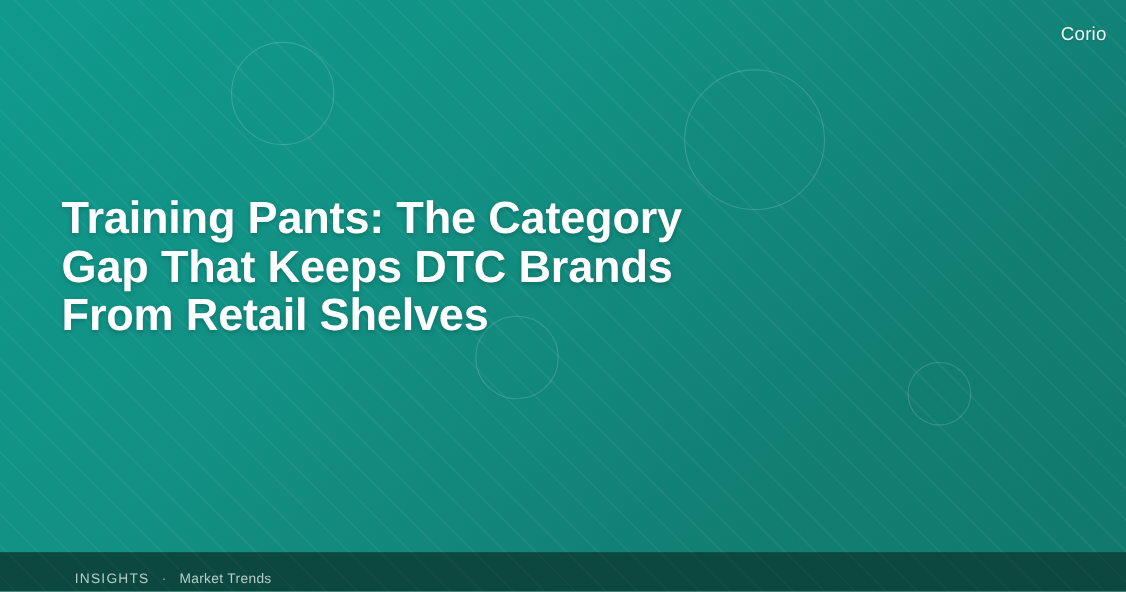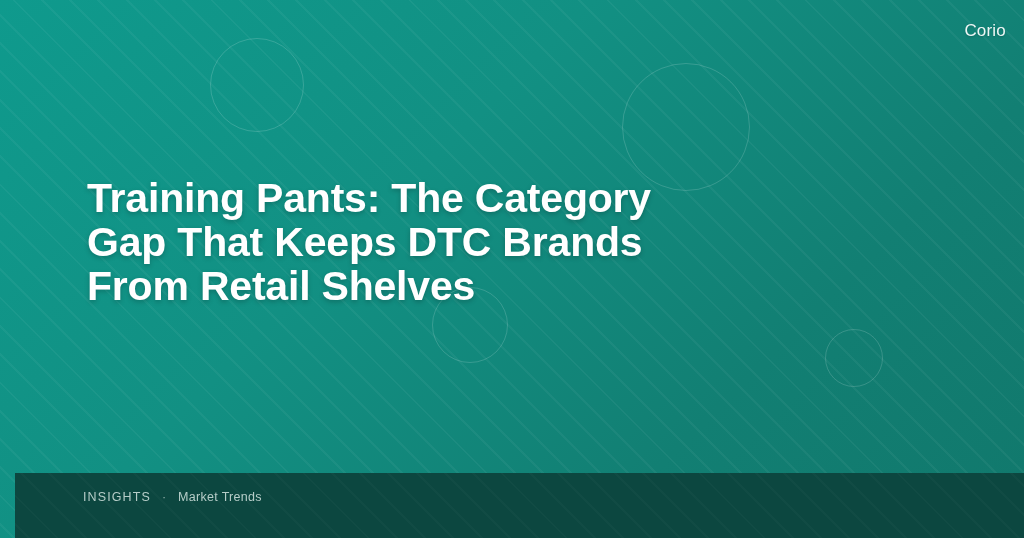--- a/index.html
+++ b/index.html
@@ -57,41 +57,40 @@
     right: 18px;
     font-size: 17px;
     font-weight: normal;
     color: #eef7f5;
     letter-spacing: 0.2px;
     text-shadow: 0 1px 2px rgba(0,0,0,0.18);
   }
 
   .title {
     position: absolute;
-    left: 87px;
+    left: 56px;
     top: 176px;
     width: 640px;
     margin: 0;
     font-size: 41px;
     line-height: 44px;
     font-weight: bold;
     color: #ffffff;
     letter-spacing: -0.2px;
     text-shadow: 0 2px 5px rgba(0,0,0,0.22);
   }
 
   .footer-bar {
     position: absolute;
     left: 0;
     right: 0;
     bottom: 0;
-    height: 65px;
+    height: 36px;
     background: #0c4740;
     overflow: hidden;
-    margin-left: 15px;
   }
   .footer-bar .stripes {
     opacity: 0.5;
   }
   .footer-text {
     position: absolute;
     left: 68px;
     top: 17px;
     font-size: 12.5px;
     color: #b6cdc8;

